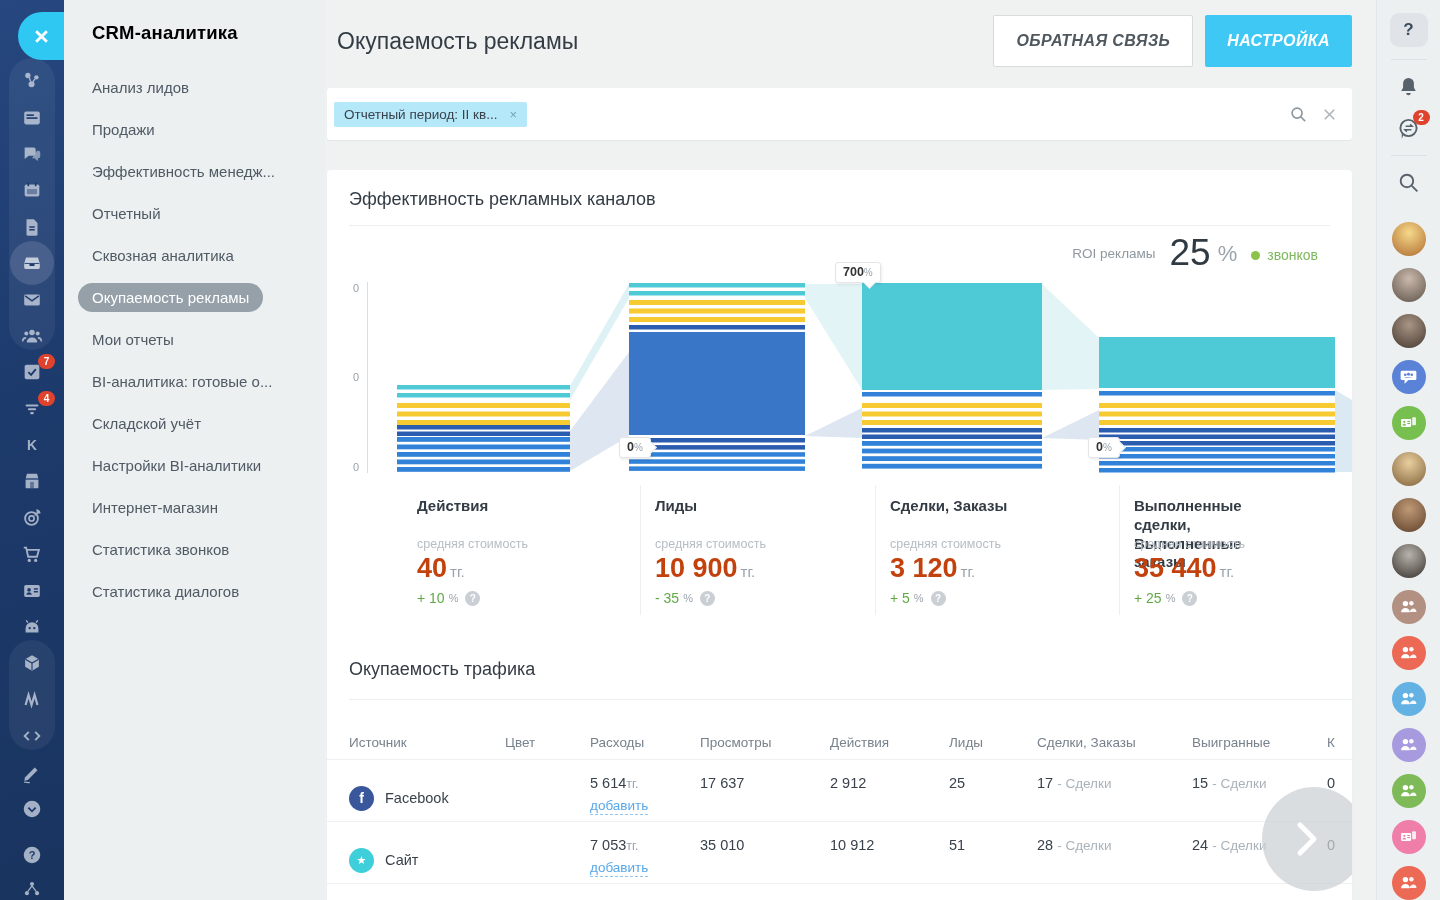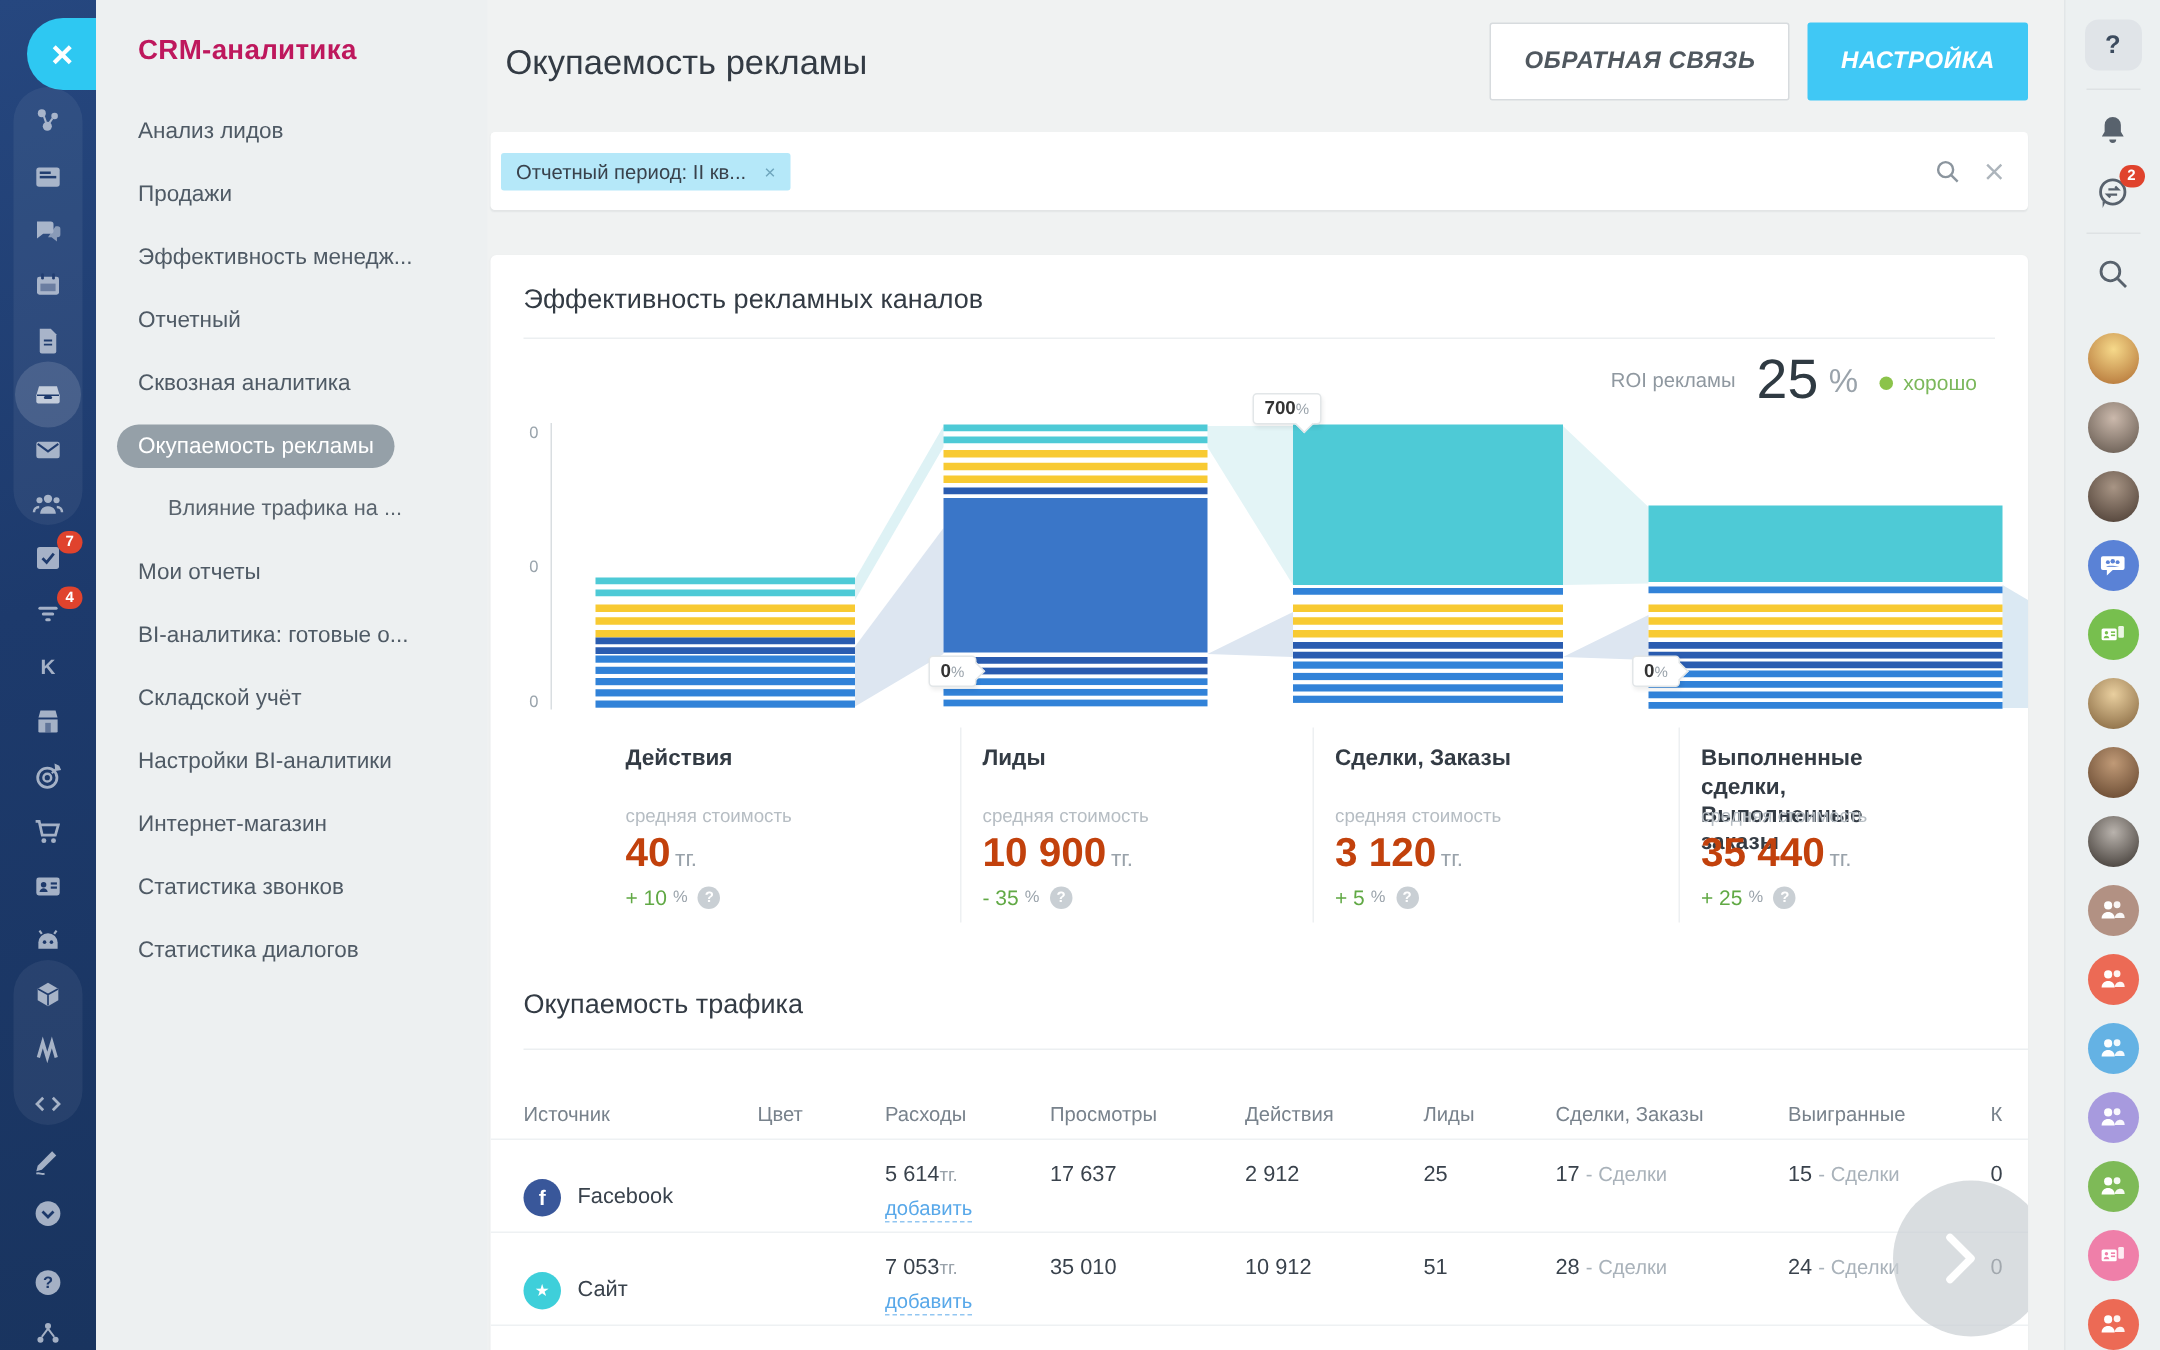--- a/index.html
+++ b/index.html
@@ -26,21 +26,21 @@
   .rail-item.active svg { opacity:1; position:relative; }
   .badge { position:absolute; top:0px; right:9px; min-width:17px; height:15px; background:#E0432D;
           border-radius:8px; color:#fff; font-size:10px; font-weight:bold; line-height:15px;
           text-align:center; padding:0 4px; }
   .rail-bottom { position:absolute; bottom:-6px; left:0; width:64px; display:flex;
           flex-direction:column; align-items:center; }
   .rail-bottom .rail-item { height:34px; }
 
   
   .menu { width:261px; flex:0 0 261px; background:#EDF0F1; padding-top:22px; }
-  .menu h1 { font-size:18.5px; font-weight:bold; color:#be185d; margin:0 0 22px 28px; letter-spacing:.2px; }
+  .menu h1 { font-size:18.5px; font-weight:bold; color:#000000; margin:0 0 22px 28px; letter-spacing:.2px; }
   .menu ul { list-style:none; }
   .menu li { height:42px; display:flex; align-items:center; padding-left:28px; font-size:15px;
           color:#4F5A65; cursor:pointer; white-space:nowrap; }
   .menu li.sub { padding-left:48px; font-size:14.5px; color:#5A646E; }
   .menu li .pill { background:#95A0A8; color:#fff; border-radius:16px; padding:6px 14px; margin-left:-14px; }
 
   
   main { flex:1 1 auto; min-width:0; padding:0 24px 0 2px; background:#F0F2F2; }
   .topbar { height:88px; display:flex; align-items:center; padding:0 0 6px 10px; }
   .page-title { font-size:23px; font-weight:400; color:#333B44; flex:1; }
@@ -316,21 +316,20 @@
   <h1>CRM-аналитика</h1>
   <ul id="menu-items">
       <li>Анализ лидов</li>
       <li>Продажи</li>
       <li>Эффективность менедж...</li>
       <li>Отчетный</li>
       <li>Сквозная аналитика</li>
       <li>
         <span class="pill">Окупаемость рекламы</span>
       </li>
-      <li class="sub">Влияние трафика на ...</li>
       <li>Мои отчеты</li>
       <li>BI-аналитика: готовые о...</li>
       <li>Складской учёт</li>
       <li>Настройки BI-аналитики</li>
       <li>Интернет-магазин</li>
       <li>Статистика звонков</li>
       <li>Статистика диалогов</li>
     </ul>
 </nav>
 
@@ -362,21 +361,21 @@
       <div class="sec-title">Эффективность рекламных каналов</div>
       <div class="divider"></div>
     </div>
 
     <div class="chart-area">
       <div class="roi">
         <span class="lbl">ROI рекламы</span>
         <span class="val">25</span>
         <span class="unit">%</span>
         <span class="dot"></span>
-        <span class="status">хорошо</span>
+        <span class="status">звонков</span>
       </div>
       <svg id="funnel-svg" width="1025" height="240" viewBox="0 0 1025 240">
           <polygon points="243,146 302,44 302,58 243,160" fill="#DEF2F5"></polygon>
           <polygon points="243,191 302,112 302,196 243,231" fill="#DDE6F1"></polygon>
           <polygon points="478,44 535,44 535,150 478,58" fill="#E3F4F6"></polygon>
           <polygon points="478,196 535,168 535,198" fill="#DDE6F1"></polygon>
           <polygon points="715,44 772,98 772,149 715,150" fill="#E3F4F6"></polygon>
           <polygon points="715,198 772,170 772,200" fill="#DDE6F1"></polygon>
           <polygon points="1008,150 1025,160 1025,232 1008,232" fill="#DBE9F3"></polygon>
           <line x1="40.5" y1="42" x2="40.5" y2="233" stroke="#D9DEE1" stroke-width="1"></line>

